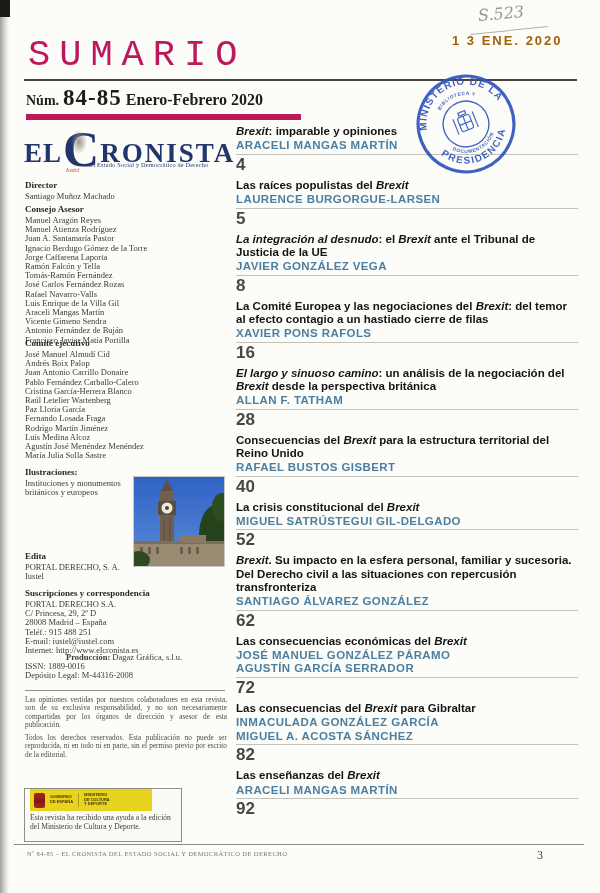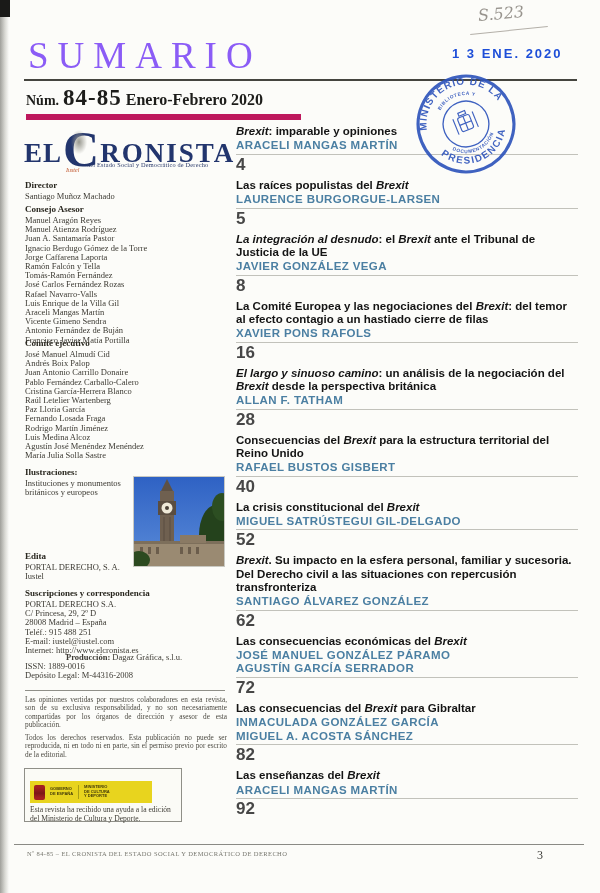--- a/index.html
+++ b/index.html
@@ -5,27 +5,27 @@
   html,body{margin:0;padding:0;}
   body{background:#e9e9e6;}
   .page{position:relative;width:600px;height:893px;background:#fcfcf9;overflow:hidden;
         font-family:"Liberation Serif",serif;color:#333;}
   
   .scan-left{position:absolute;left:0;top:0;width:9px;height:100%;
              background:linear-gradient(90deg,#a0a09b,#d9d9d4 55%,rgba(255,255,255,0));}
   .corner-mark{position:absolute;left:0;top:0;width:10px;height:17px;background:#1a1a18;}
   
   .sumario{position:absolute;left:28px;top:34px;font-size:37px;letter-spacing:9px;
-           color:#8b5cf6;font-weight:400;}
+           color:#be185d;font-weight:400;font-family:Liberation Mono, monospace;}
   .hand-note{position:absolute;left:478px;top:4px;font-family:"DejaVu Serif",serif;
              font-style:italic;font-size:16px;color:#98948e;transform:rotate(-5deg);}
   .hand-underline{position:absolute;left:470px;top:30px;width:78px;height:1px;
                   background:#b3afa8;transform:rotate(-6deg);}
-  .date-stamp{position:absolute;left:452px;top:46px;font-family:"Liberation Sans",sans-serif;
-              font-weight:bold;font-size:13px;letter-spacing:2px;color:#1d4ed8;}
+  .date-stamp{position:absolute;left:452px;top:33px;font-family:"Liberation Sans",sans-serif;
+              font-weight:bold;font-size:13px;letter-spacing:2px;color:#a16207;}
   .rule-main{position:absolute;left:24px;top:79px;width:553px;height:2px;background:#45453f;}
   .issue-line{position:absolute;left:26px;top:85px;border-bottom:6px solid #be185d;
               padding:0 38px 3px 0;color:#1d1d1a;white-space:nowrap;}
   .issue-line .num-label{font-size:14px;font-weight:bold;}
   .issue-line .num{font-size:23px;font-weight:bold;letter-spacing:1px;}
   .issue-line .period{font-size:16px;font-weight:bold;}
   
   .logo{position:absolute;left:24px;top:116px;width:208px;height:60px;color:#22356d;}
   .lg-el{font-size:27px;font-weight:bold;letter-spacing:1px;}
   .lg-c{font-size:50px;font-weight:bold;margin:0 1px;position:relative;top:4px;}
@@ -36,22 +36,22 @@
   .lg-iustel{position:absolute;left:42px;top:51px;font-size:6px;color:#c0542c;font-style:italic;}
   
   .mh-block{position:absolute;left:25px;width:210px;font-size:8.5px;line-height:8.9px;color:#3c3a33;}
   .mh-label{font-weight:bold;font-size:9px;line-height:10px;margin-bottom:2px;color:#29271f;}
   .mh-inline .b{font-weight:bold;padding-left:41px;}
   .mh-line{line-height:9.2px;}
   .bigben{position:absolute;left:134px;top:477px;width:90px;height:89px;box-shadow:0 0 0 1px #c9c9c2;}
   .rule-small{position:absolute;left:25px;top:690px;width:200px;height:1px;background:#8f8f88;}
   .disc{position:absolute;left:25px;width:202px;font-size:7.3px;line-height:8.4px;
         color:#4c4a42;text-align:justify;}
-  .ayuda-box{position:absolute;left:24px;top:768px;width:158px;height:54px;border:1px solid #8f8f88;
-             background:#fbfbf6;padding:12px 5px;box-sizing:border-box;}
+  .ayuda-box{position:absolute;left:24px;top:788px;width:158px;height:54px;border:1px solid #8f8f88;
+             background:#fbfbf6;padding:0 5px;box-sizing:border-box;}
   .gob-banner{height:22px;width:122px;background:#e8d41e;display:flex;align-items:center;
               gap:5px;padding:1px 4px;box-sizing:border-box;}
   .gob-arms{width:11px;height:15px;border-radius:2px;flex:0 0 auto;
             background:linear-gradient(180deg,#a32020 15%,#7d1717 55%,#a32020 85%);}
   .gob-txt{font-size:4px;line-height:4.8px;font-weight:bold;color:#41390a;white-space:pre-line;
            font-family:"Liberation Sans",sans-serif;}
   .gob-sep{width:1px;height:14px;background:#aa9f12;}
   .ayuda-text{font-size:7.6px;line-height:8.8px;color:#3e3c35;margin-top:3px;}
   
   .stamp{position:absolute;left:414px;top:72px;width:104px;height:104px;

